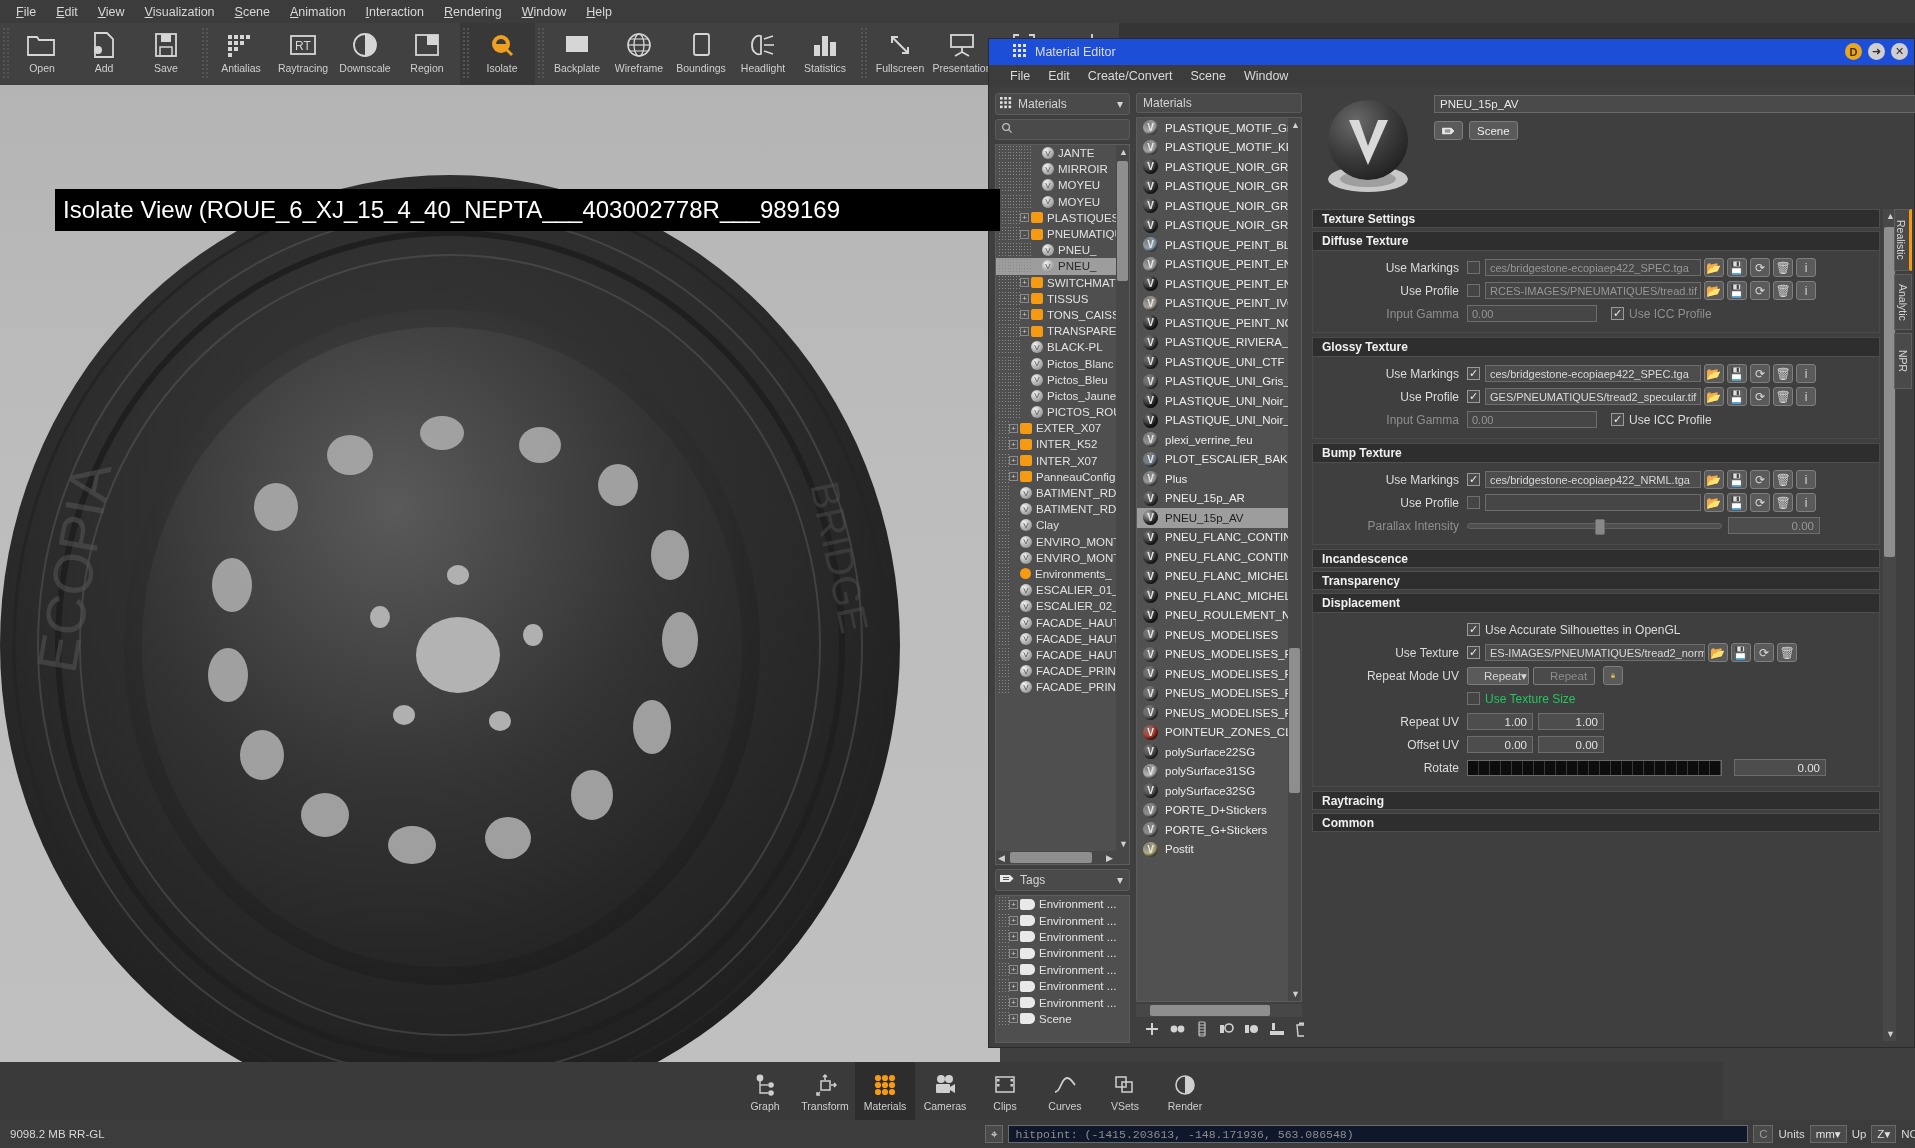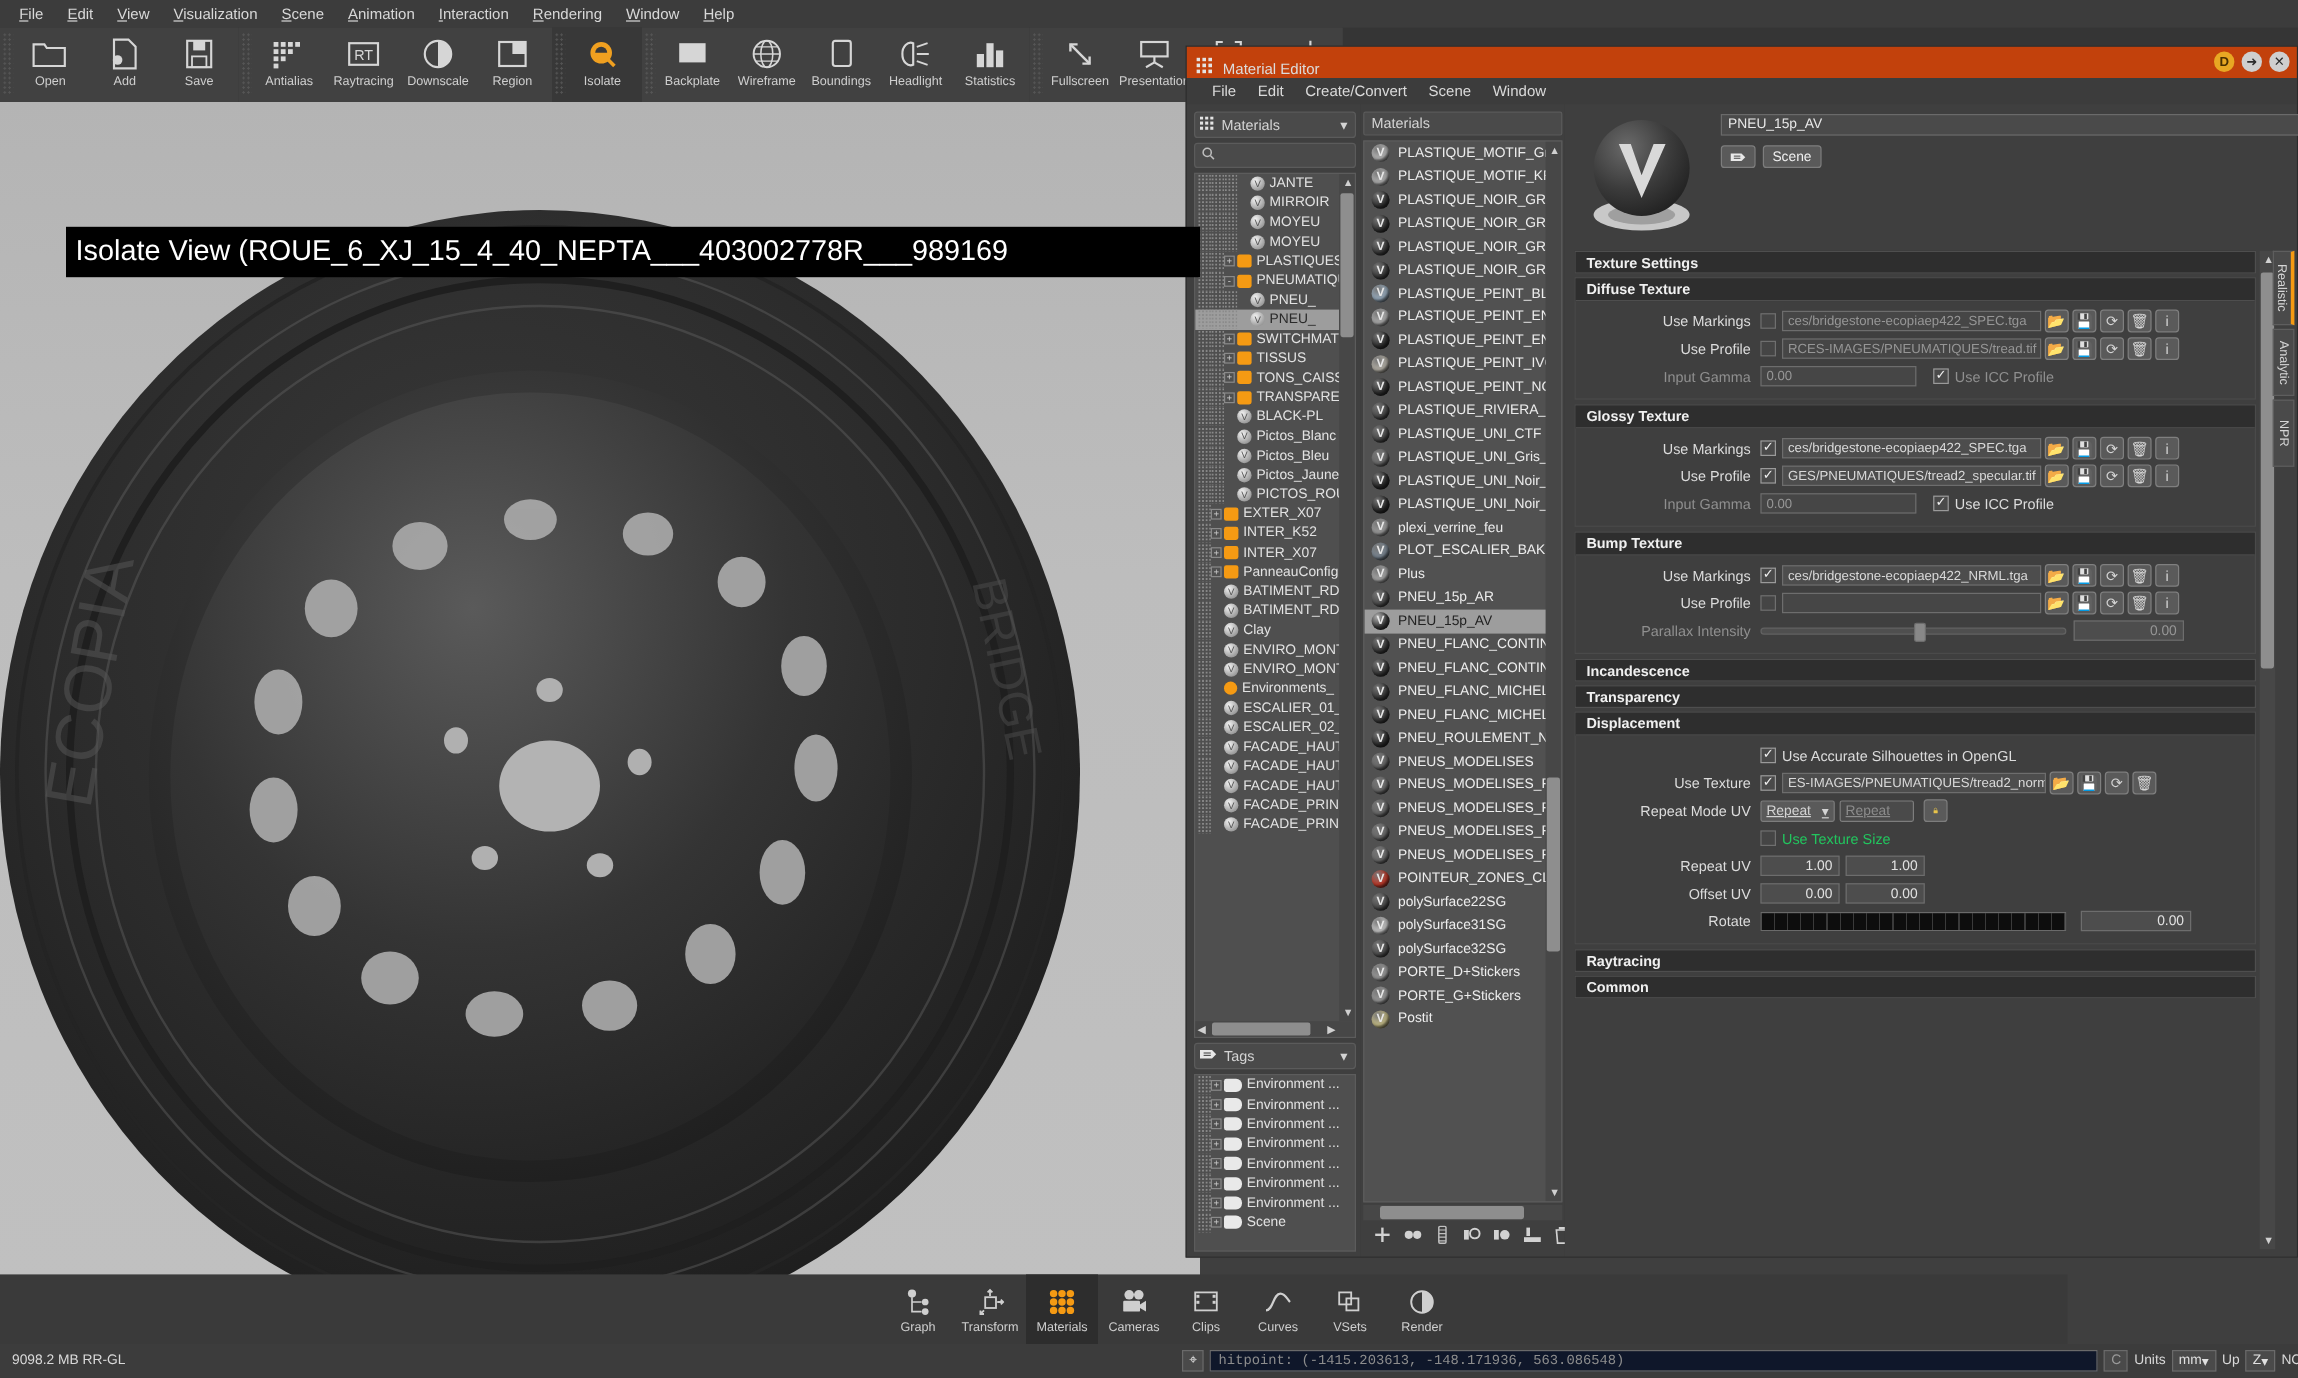--- a/index.html
+++ b/index.html
@@ -36,22 +36,22 @@
   .isolate-banner{ position:absolute; left:55px; top:104px; height:42px;
      background:#000; color:#fff; font-size:24px; line-height:42px; padding:0 8px;
      white-space:nowrap; overflow:hidden; width:960px; z-index:5;}
 
   
   .tire-wrap{ position:absolute; left:-20px; top:70px; width:1000px; height:980px; }
 
   
   .mated{ position:absolute; left:988px; top:38px; width:927px; height:1010px;
      background:#3f3f3f; border:1px solid #2b2b2b; }
-  .me-title{ height:26px; background:#c2410c; display:flex; align-items:flex-end;
-     padding-left:8px; position:relative; }
+  .me-title{ height:26px; background:#1d4ed8; display:flex; align-items:center;
+     padding-left:24px; position:relative; }
   .me-title .t{ font-size:12.5px; color:#dcdcdc; margin-left:8px;}
   .me-wbtns{ position:absolute; right:6px; top:4px; display:flex; gap:6px; }
   .wbtn{ width:17px; height:17px; border-radius:50%; display:flex; align-items:center;
      justify-content:center; font-size:11px; color:#2c2c2c; }
   .wbtn.d{ background:#e8a723; color:#4a3000; font-weight:bold;}
   .wbtn.a{ background:#cfcfcf; }
   .wbtn.c{ background:#cfcfcf; }
   .me-menu{ height:22px; background:#3c3c3c; display:flex; align-items:center; padding-left:12px;}
   .me-menu .mi{ padding:2px 9px; font-size:12.5px; color:#dadada;}
 
@@ -142,21 +142,21 @@
   .sknob{ position:absolute; top:-5px; width:10px; height:16px; background:#b9b9b9;
      border:1px solid #8d8d8d; border-radius:2px;}
   .numfield{ width:78px;height:17px;background:#4d4d4d;border:1px solid #6d6d6d;
      font-size:11.5px; color:#e2e2e2; display:flex; align-items:center;
      justify-content:flex-end; padding-right:5px;}
   .numfield.dim{ color:#969696; }
   .hatch{ flex:1; height:16px; background:#101010;
      background-image:repeating-linear-gradient(90deg,#0d0d0d 0 10px,#3a3a3a 10px 11px);
      border:1px solid #6a6a6a; margin-right:6px;}
   .ddl{ height:18px; background:#5a5a5a; border:1px solid #7d7d7d; border-radius:2px;
-     display:flex; align-items:center; padding:0 4px; font-size:11.5px;text-decoration:underline;}
+     display:flex; align-items:center; padding:0 16px; font-size:11.5px;}
   .sidetabs{ position:absolute; right:2px; top:122px; width:18px; }
   .stab{ width:18px; background:#4a4a4a; border:1px solid #5e5e5e; color:#d6d6d6;
      writing-mode:vertical-rl; font-size:10.5px; padding:6px 2px; text-align:center;}
   .propvscroll{ position:absolute; right:18px; top:122px; bottom:6px; width:13px;
      background:#474747;}
 
   
   .modbar{ position:absolute; left:0; bottom:28px; width:1723px; height:58px;
      background:#3a3a3a; display:flex; align-items:flex-start; padding-left:735px;}
   .modbtn{ width:60px;height:58px;display:flex;flex-direction:column;align-items:center;

